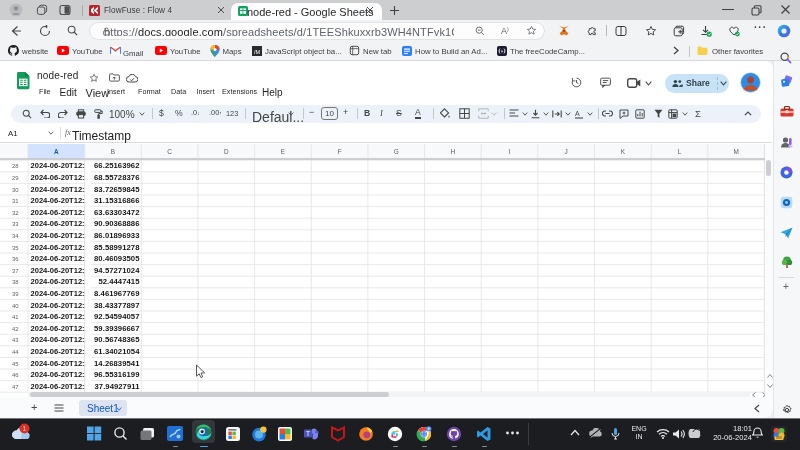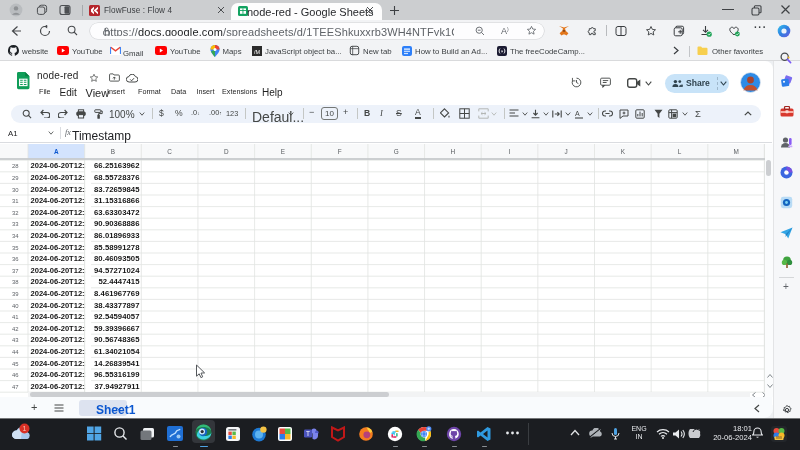--- a/index.html
+++ b/index.html
@@ -495,21 +495,21 @@
     <svg class="abs" style="left:765.5px;top:371.5px" width="8" height="18" viewBox="0 0 8 18">
       <path d="M1.5 5.5 L4 2.5 L6.5 5.5" fill="none" stroke="#80868b" stroke-width="1"></path>
       <path d="M1.5 12.5 L4 15.5 L6.5 12.5" fill="none" stroke="#80868b" stroke-width="1"></path>
     </svg>
     <div style="position:absolute;left:0;top:397px;width:772px;height:20.5px;background:#f9fbfd"></div>
     <div style="position:absolute;left:31px;top:402px;font-size:11px;color:#444746;line-height:11px">+</div>
     <svg class="abs" style="left:54px;top:404px" width="10" height="8" viewBox="0 0 10 8" stroke="#444746" stroke-width="1.2">
       <path d="M0.5 1 H9.5 M0.5 4 H9.5 M0.5 7 H9.5"></path>
     </svg>
     <div style="position:absolute;left:79px;top:399.5px;width:48px;height:16px;background:#dde3f0;border-radius:3px"></div>
-    <div style="position:absolute;left:96px;top:403px;font-size:12px;font-weight:700;color:#0b57d0">Sheet1</div>
+    <div style="position:absolute;left:87px;top:403px;font-size:10px;font-weight:400;color:#0b57d0">Sheet1</div>
     <svg class="abs" style="left:116px;top:406.5px" width="6" height="4" viewBox="0 0 7 5">
       <path d="M0.7 0.7 L3.5 4 L6.3 0.7" fill="none" stroke="#0b57d0" stroke-width="1"></path>
     </svg>
     <svg class="abs" style="left:753px;top:404px" width="8" height="9" viewBox="0 0 8 9">
       <path d="M6 1 L2 4.5 L6 8" fill="none" stroke="#444746" stroke-width="1.2"></path>
     </svg>
     <div style="position:absolute;left:761.5px;top:61px;width:11px;height:14px;background:#edeff2"></div>
     <div style="position:absolute;left:761.5px;top:61px;width:11px;height:14px;background:#fff;border-radius:0 8px 0 0"></div>
     <div style="position:absolute;left:760px;top:404.5px;width:12.5px;height:13px;background:#edeff2"></div>
     <div style="position:absolute;left:760px;top:404.5px;width:12.5px;height:13px;background:#f9fbfd;border-radius:0 0 9px 0"></div>

